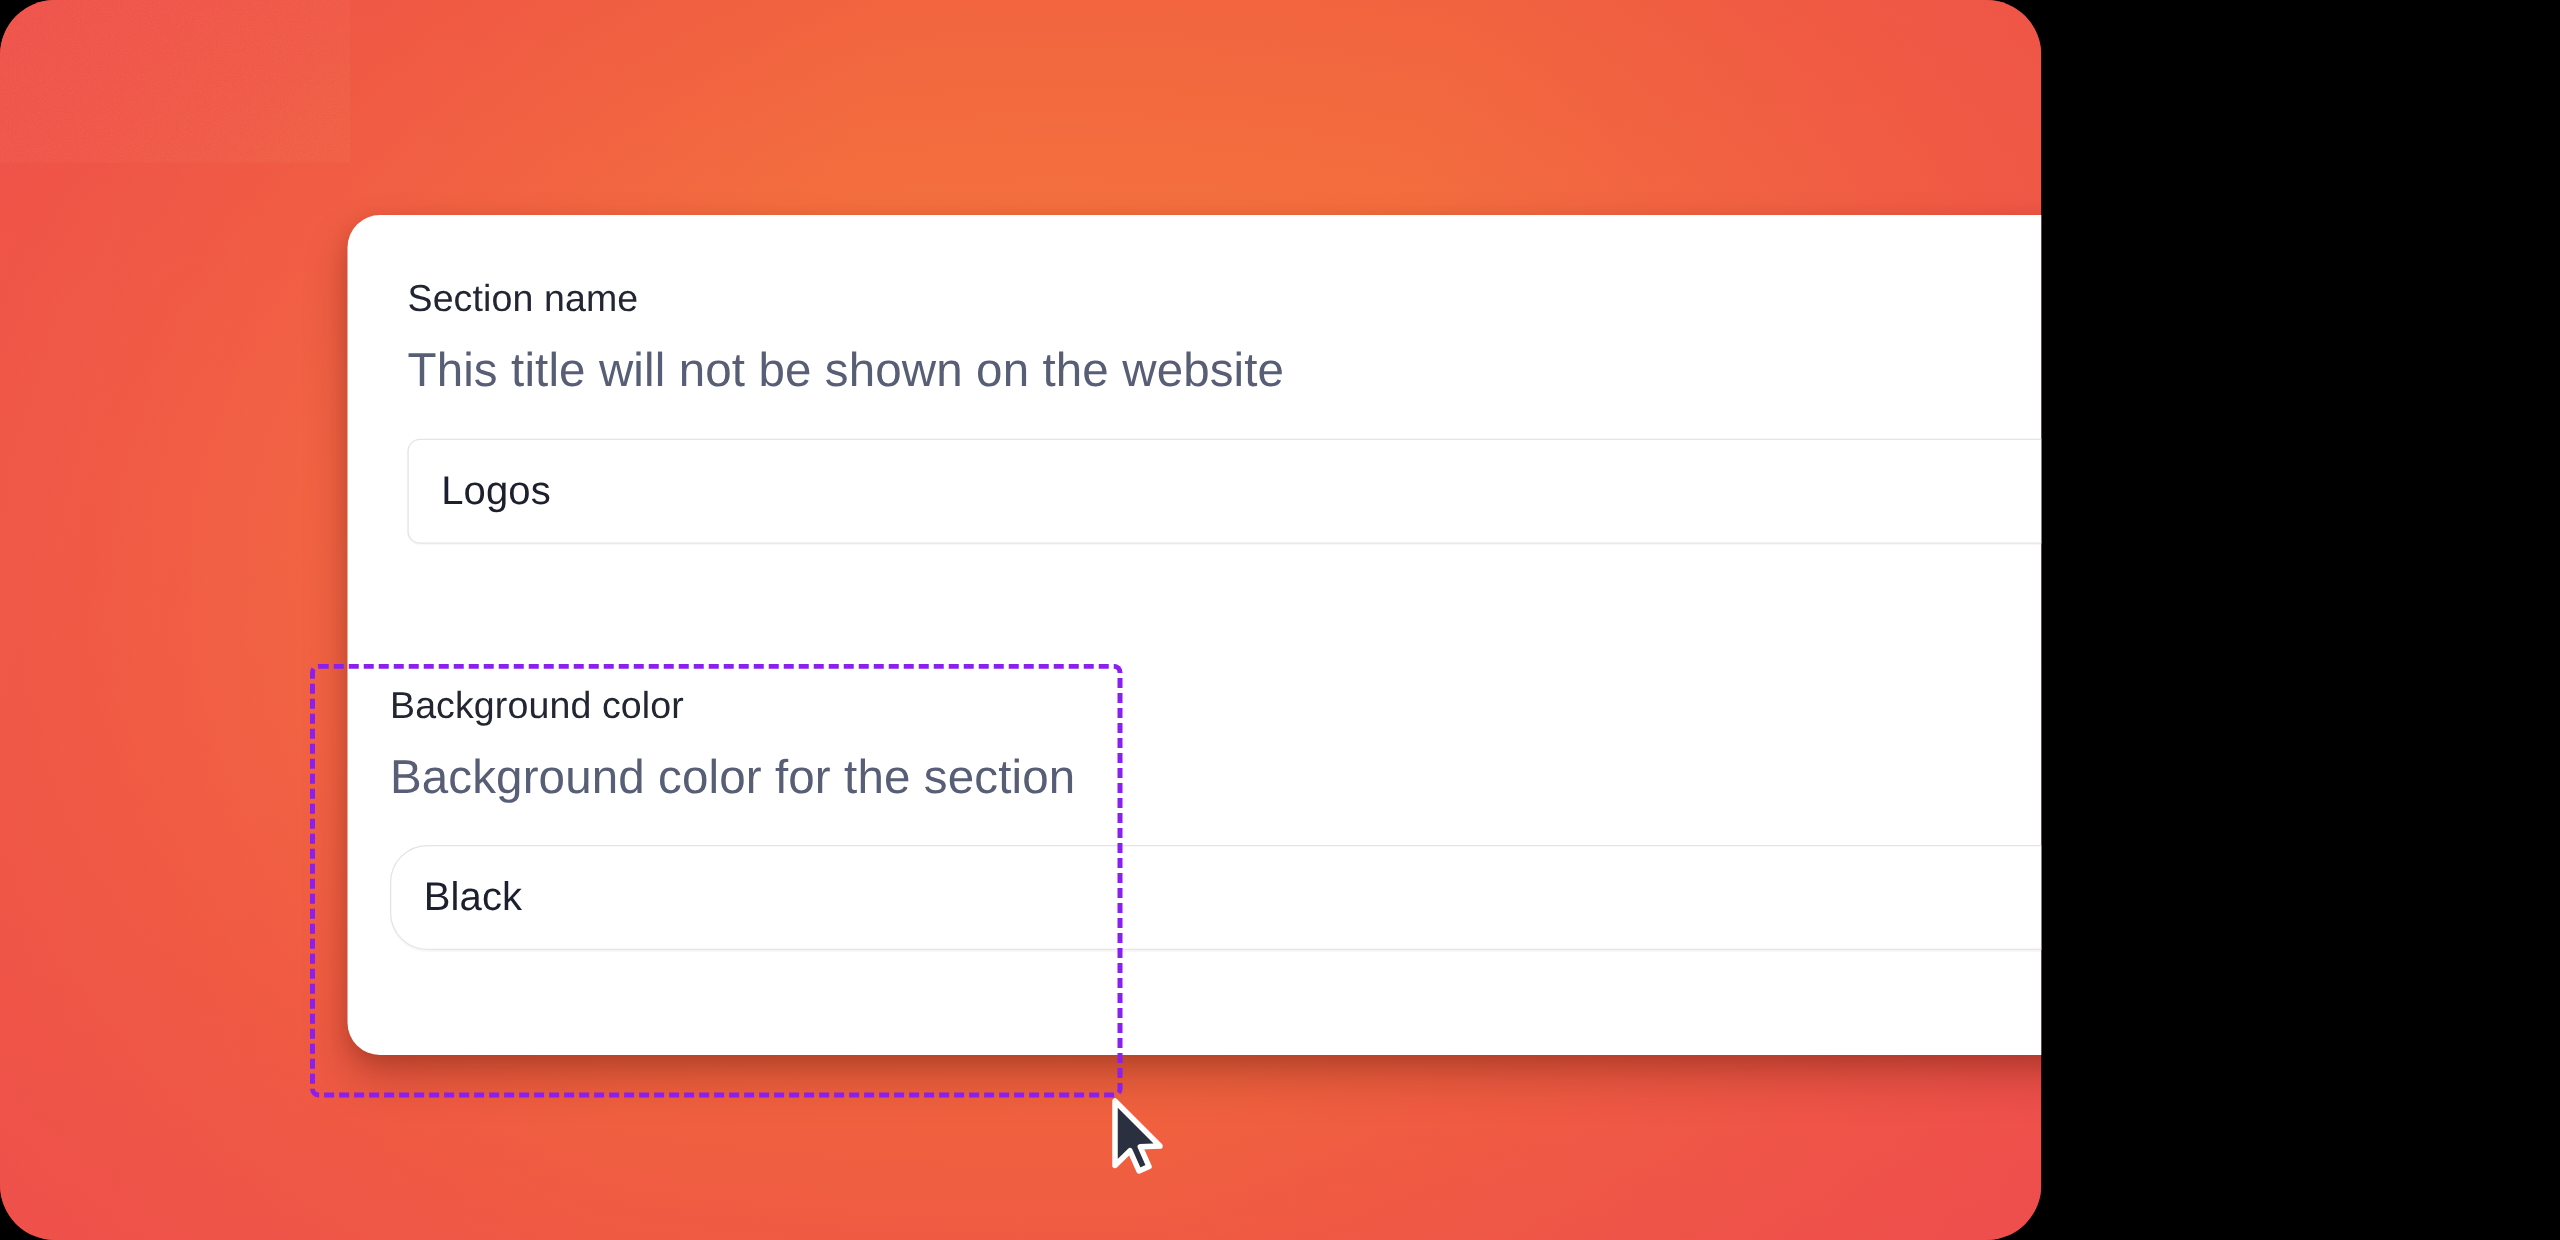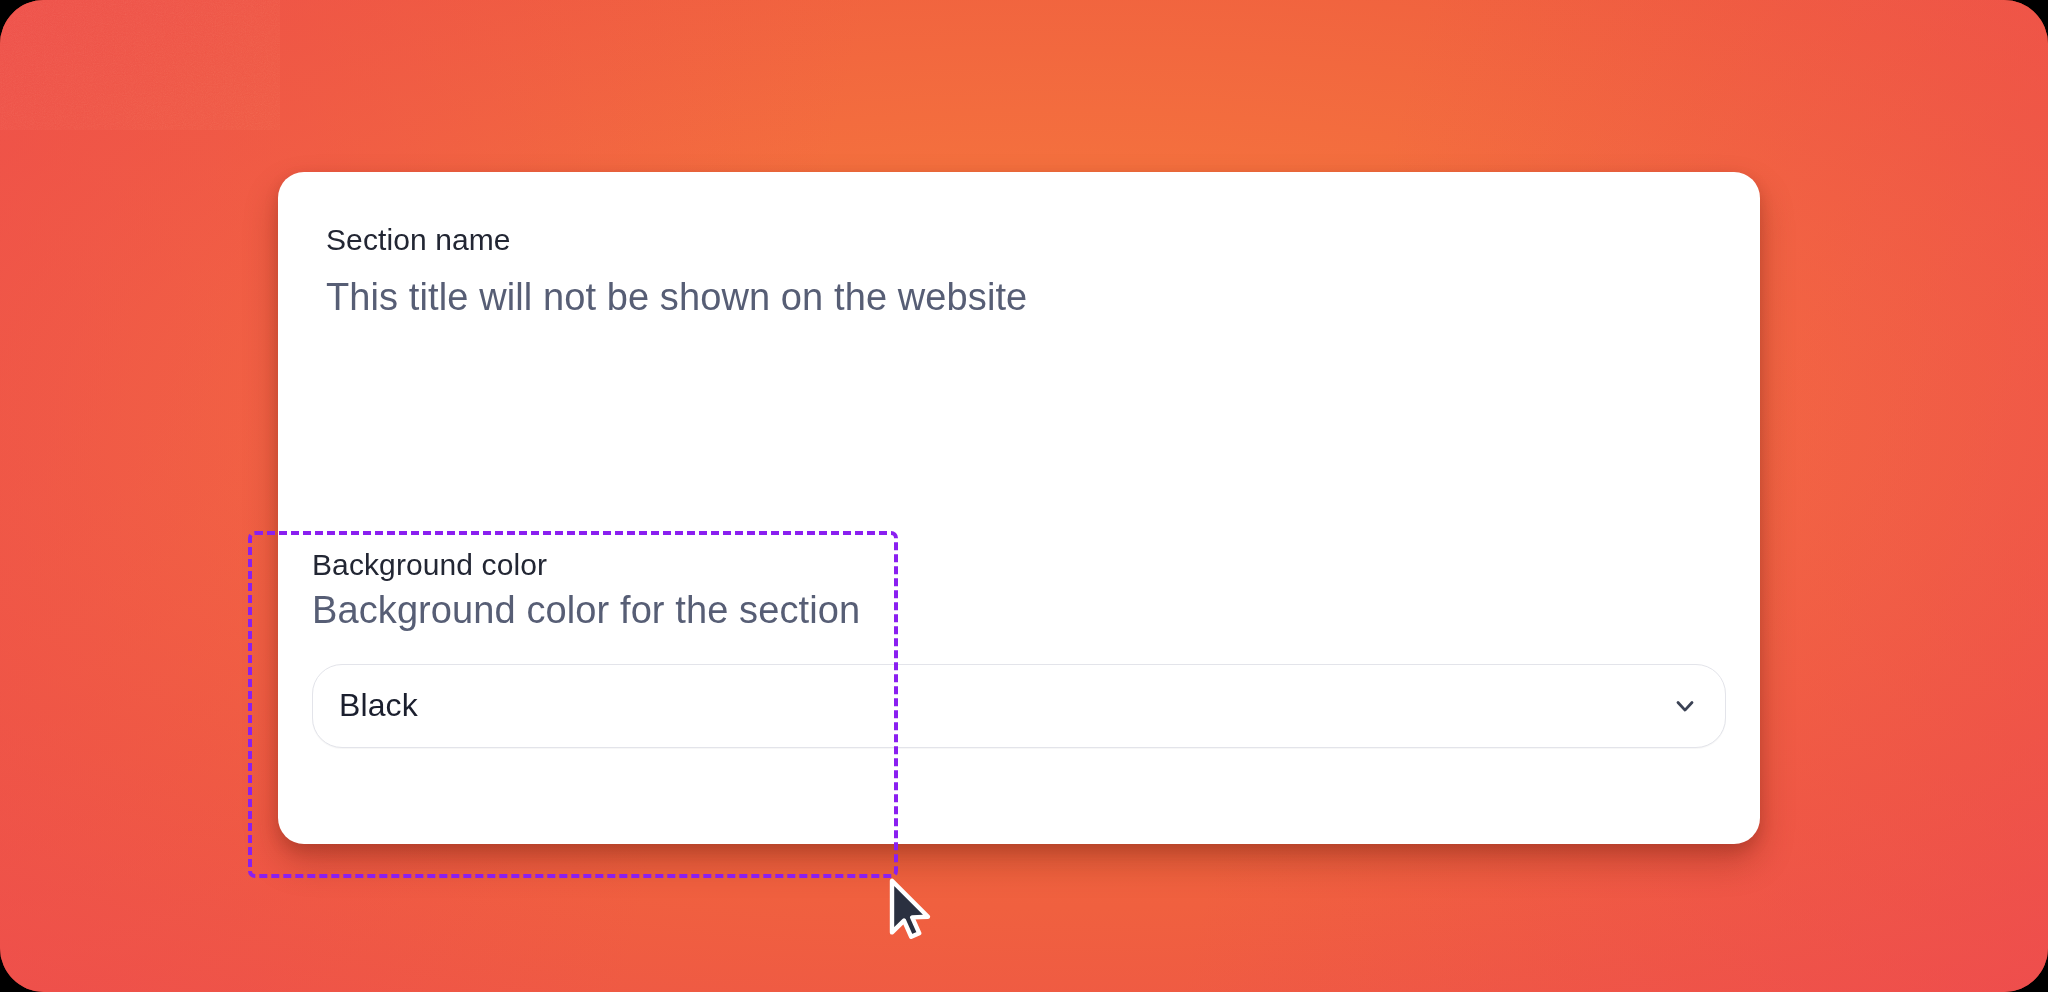--- a/index.html
+++ b/index.html
@@ -11,21 +11,21 @@
     width: 2048px;
     height: 992px;
     overflow: hidden;
     font-family: "Liberation Sans", sans-serif;
     -webkit-font-smoothing: antialiased;
   }
 
   
   #page {
     position: relative;
-    width: 2048px;
+    width: 1633px;
     height: 992px;
     border-radius: 44px;
     overflow: hidden;
     background: #7f1d1d;
   }
   
   #page .bg-base {
     position: absolute;
     inset: 0;
     background:
@@ -105,21 +105,21 @@
     color: #3b4254;
   }
 
   
   #section-name-block { top: 50px; padding: 0 48px; }
   #section-name-block .field-desc { margin-top: 17px; }
   #section-name-input { margin-top: 30px; }
 
   
   #bg-color-block { top: 375px; padding: 0 34px; }
-  #bg-color-block .field-desc { margin-top: 5px; }
+  #bg-color-block .field-desc { margin-top: 17px; }
   #bg-color-select { margin-top: 30px; border-radius: 30px; }
 
   
   #highlight-box {
     position: absolute;
     left: 248px;
     top: 531px;
     width: 650px;
     height: 347px;
     box-sizing: border-box;
@@ -150,20 +150,23 @@
       <feColorMatrix type="saturate" values="0"></feColorMatrix>
     </filter>
     <rect width="100%" height="100%" filter="url(#grain)" opacity="0.45"></rect>
   </svg>
 
   <div id="card">
 
     <div class="field-block" id="section-name-block">
       <div class="field-title">Section name</div>
       <div class="field-desc">This title will not be shown on the website</div>
+      <div class="control" id="section-name-input">
+        <span class="control-value" title="Section name">Logos</span>
+      </div>
     </div>
 
     <div class="field-block" id="bg-color-block">
       <div class="field-title">Background color</div>
       <div class="field-desc">Background color for the section</div>
       <div class="control" id="bg-color-select">
         <span class="control-value">Black</span>
         <svg class="chevron" viewBox="0 0 24 24" fill="none" stroke="currentColor" stroke-width="2.4" stroke-linecap="round" stroke-linejoin="round">
           <polyline points="6 9 12 15.5 18 9"></polyline>
         </svg>

